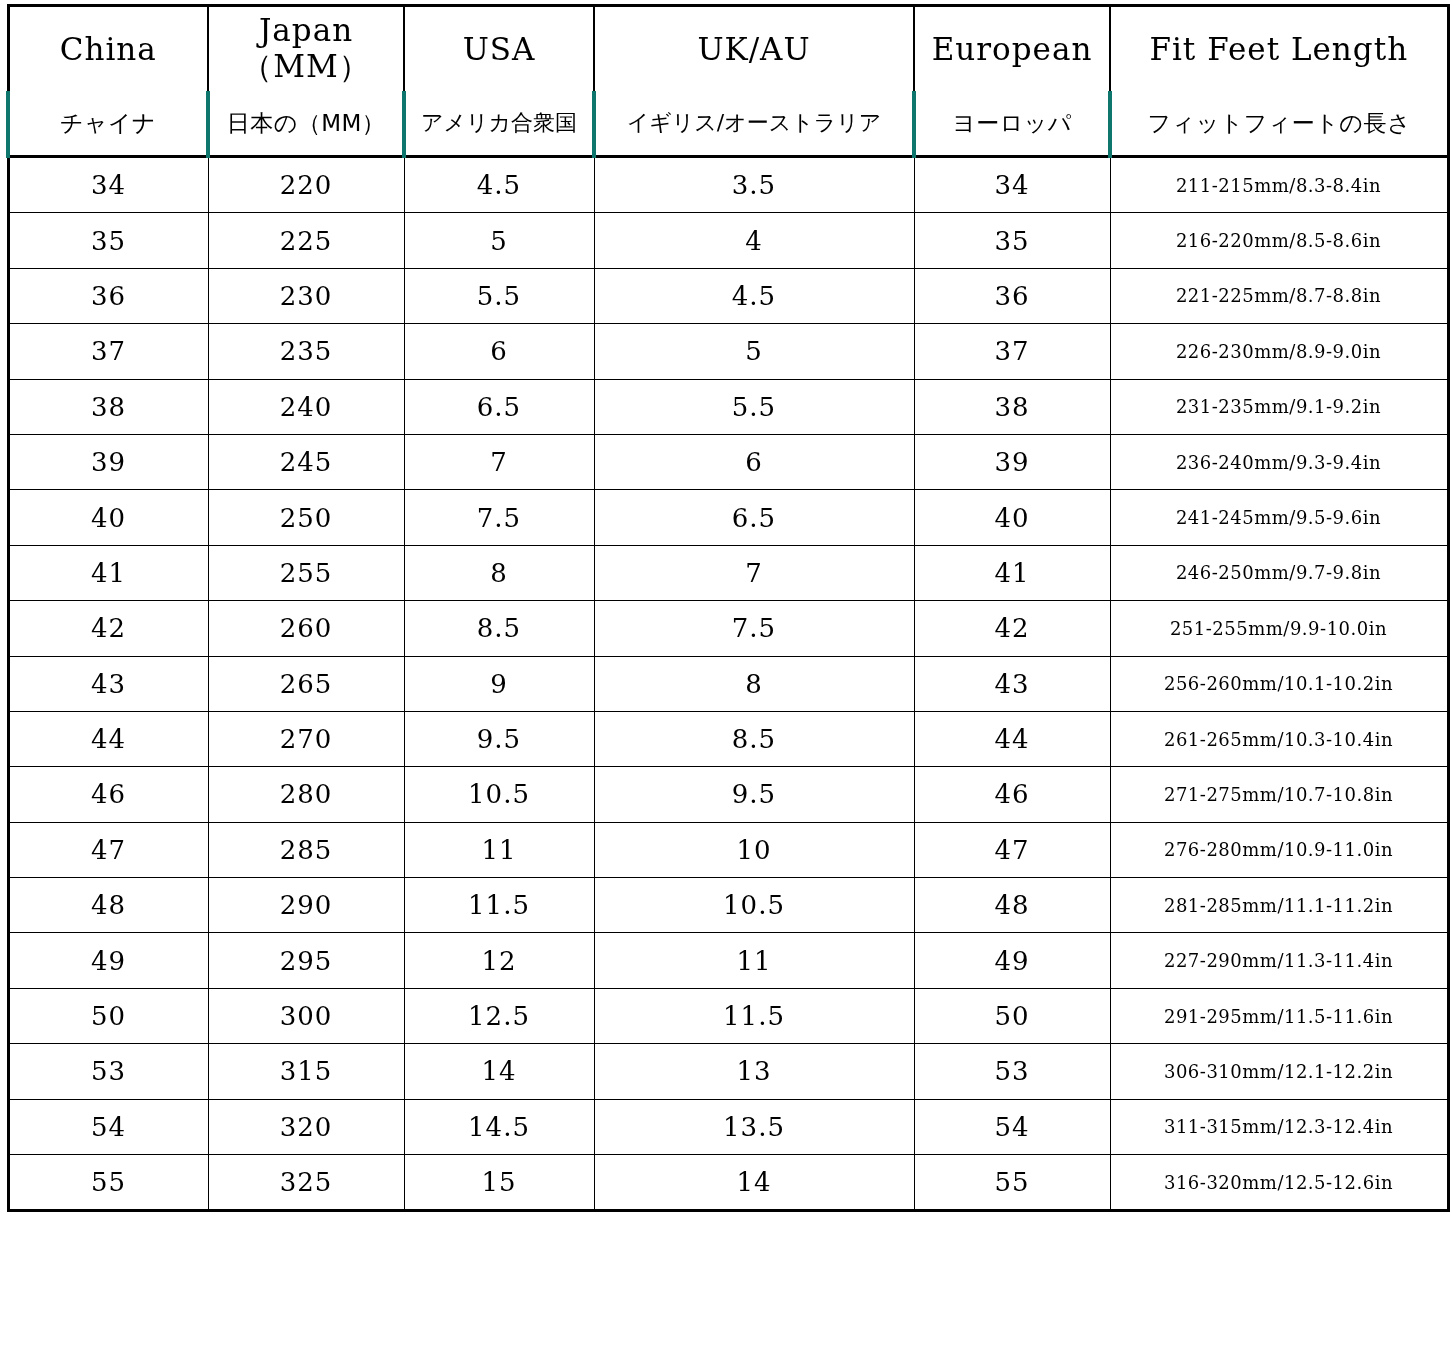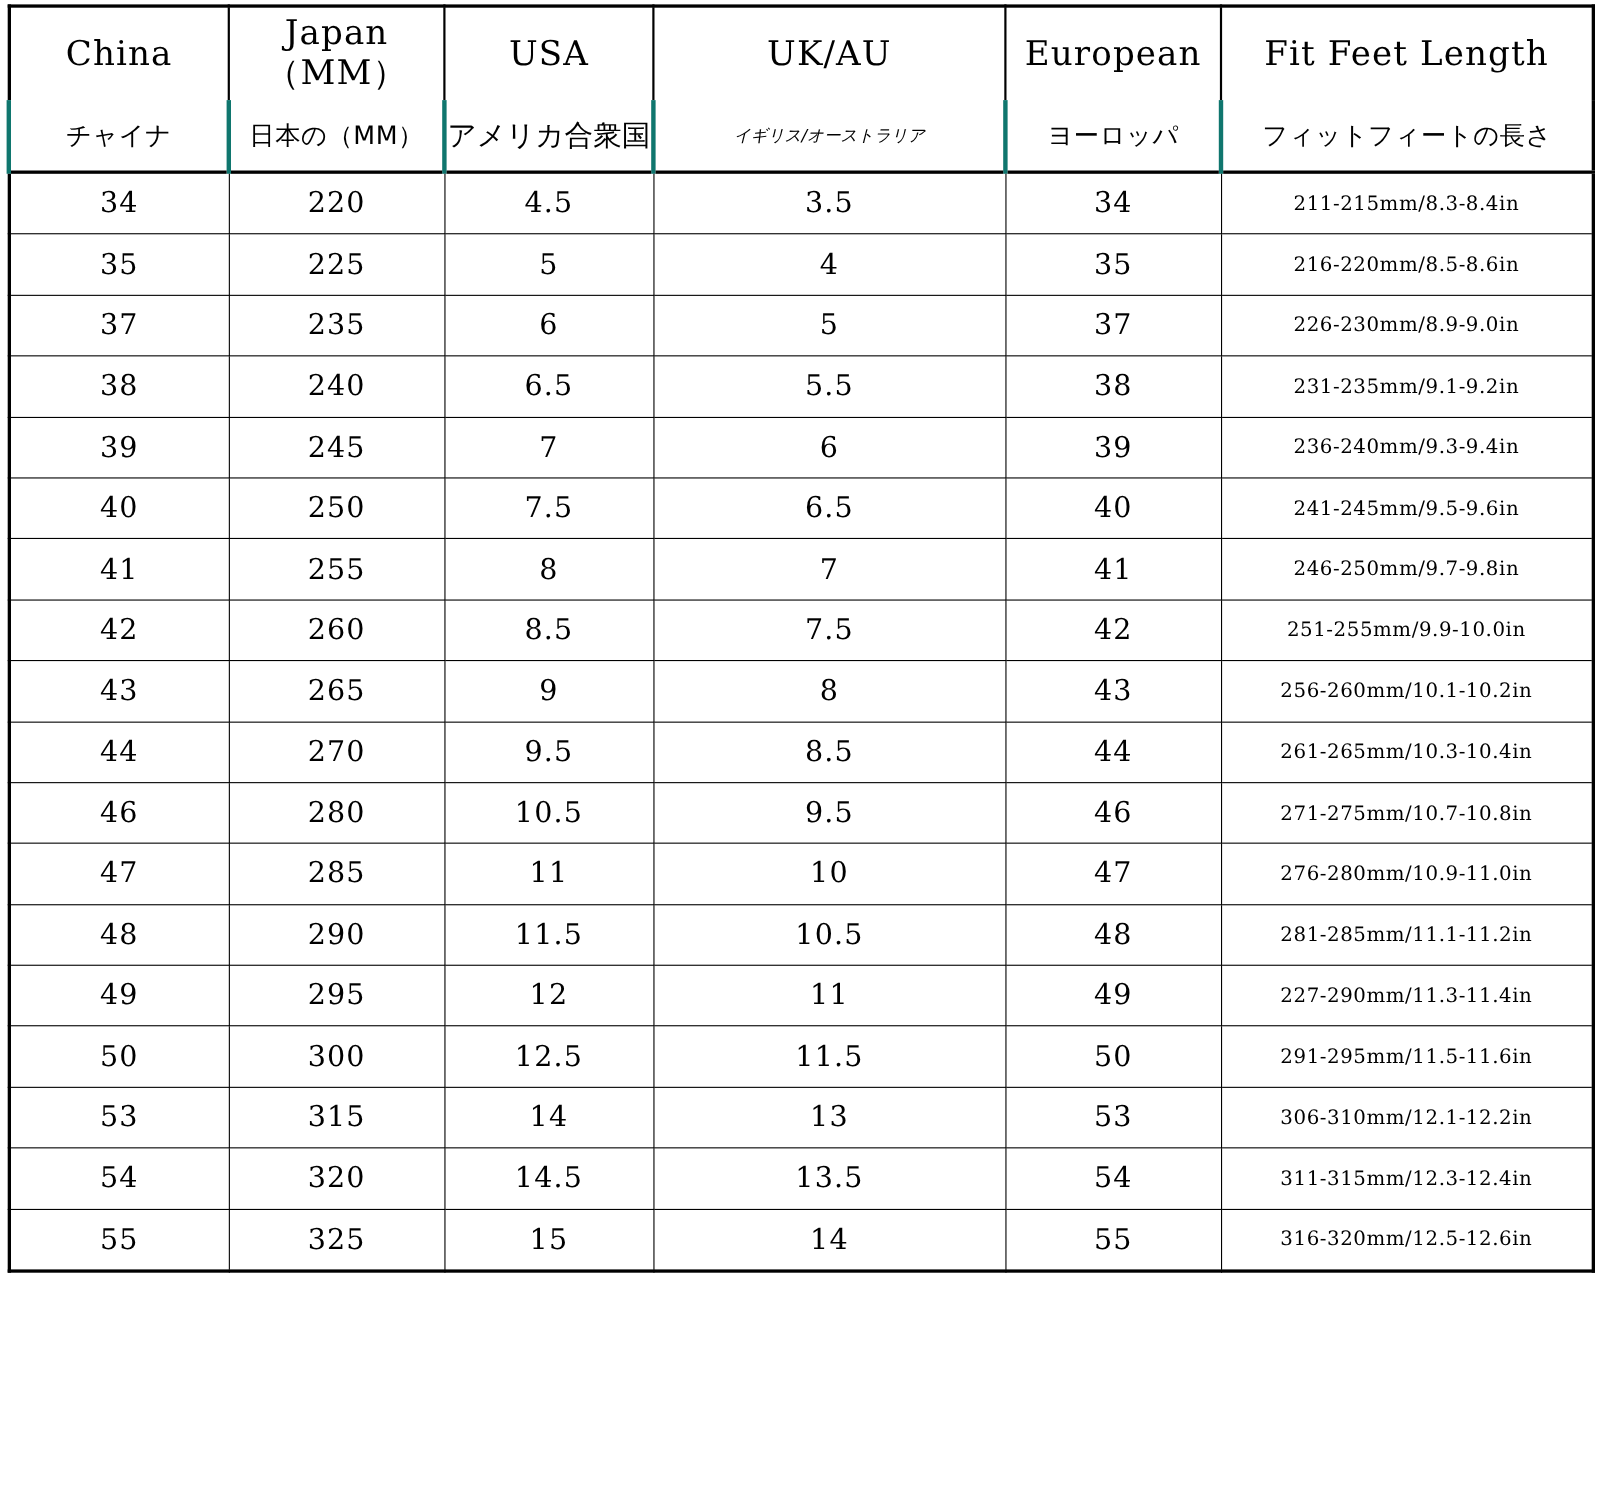--- a/index.html
+++ b/index.html
@@ -56,26 +56,25 @@
     border-right: 2px solid #000;
     border-bottom: 3px solid #000;
     border-top: none;
     height: 64px;
     font-weight: normal;
     font-size: 23px;
     font-family: "DejaVu Sans", sans-serif;
     letter-spacing: 0.5px;
   }
   thead tr.head-jp th.jp-uk {
-    font-size: 15px;
+    font-size: 22px;
     letter-spacing: 0px;
-    font-style: italic;
   }
   thead tr.head-jp th.jp-usa {
-    font-size: 26px;
+    font-size: 22px;
     letter-spacing: 0px;
   }
   thead tr.head-en th.en-japan {
     line-height: 1.15;
   }
   tbody td {
     height: 54.4px;
     font-size: 26px;
     border-left: 2px solid #000;
     border-right: 2px solid #000;
@@ -136,20 +135,28 @@
         </tr>
         <tr>
           <td>35</td>
           <td>225</td>
           <td>5</td>
           <td>4</td>
           <td>35</td>
           <td class="fit">216-220mm/8.5-8.6in</td>
         </tr>
         <tr>
+          <td>36</td>
+          <td>230</td>
+          <td>5.5</td>
+          <td>4.5</td>
+          <td>36</td>
+          <td class="fit">221-225mm/8.7-8.8in</td>
+        </tr>
+        <tr>
           <td>37</td>
           <td>235</td>
           <td>6</td>
           <td>5</td>
           <td>37</td>
           <td class="fit">226-230mm/8.9-9.0in</td>
         </tr>
         <tr>
           <td>38</td>
           <td>240</td>

